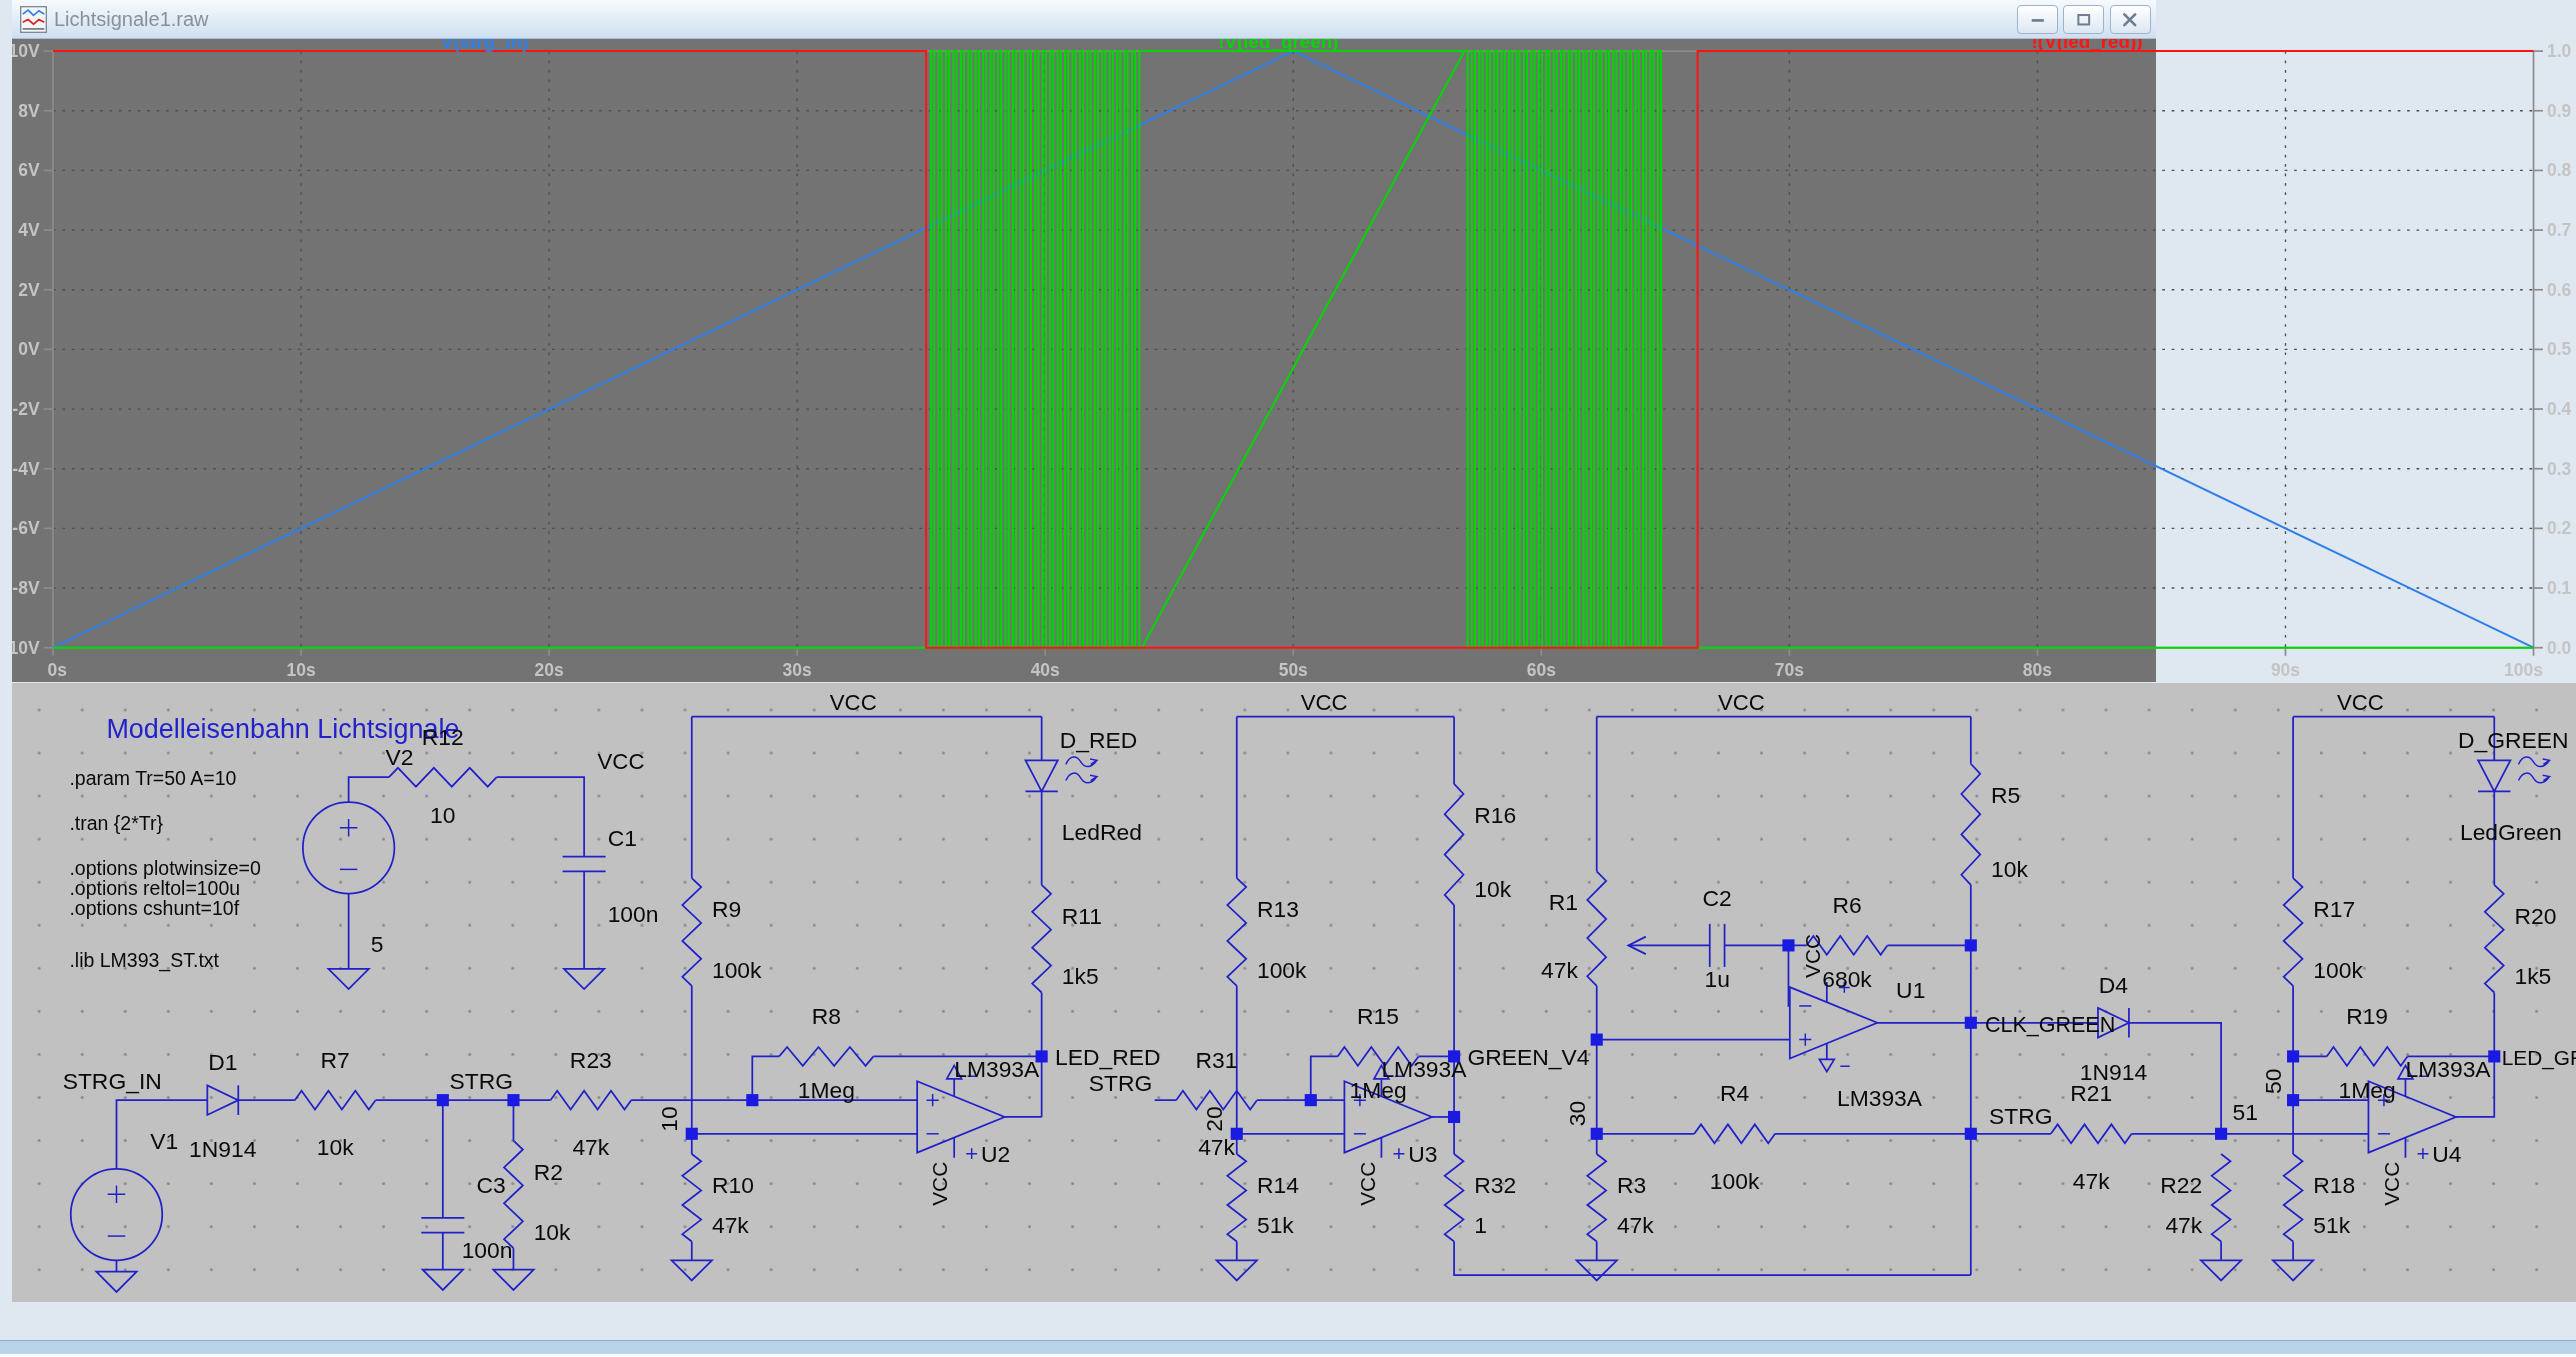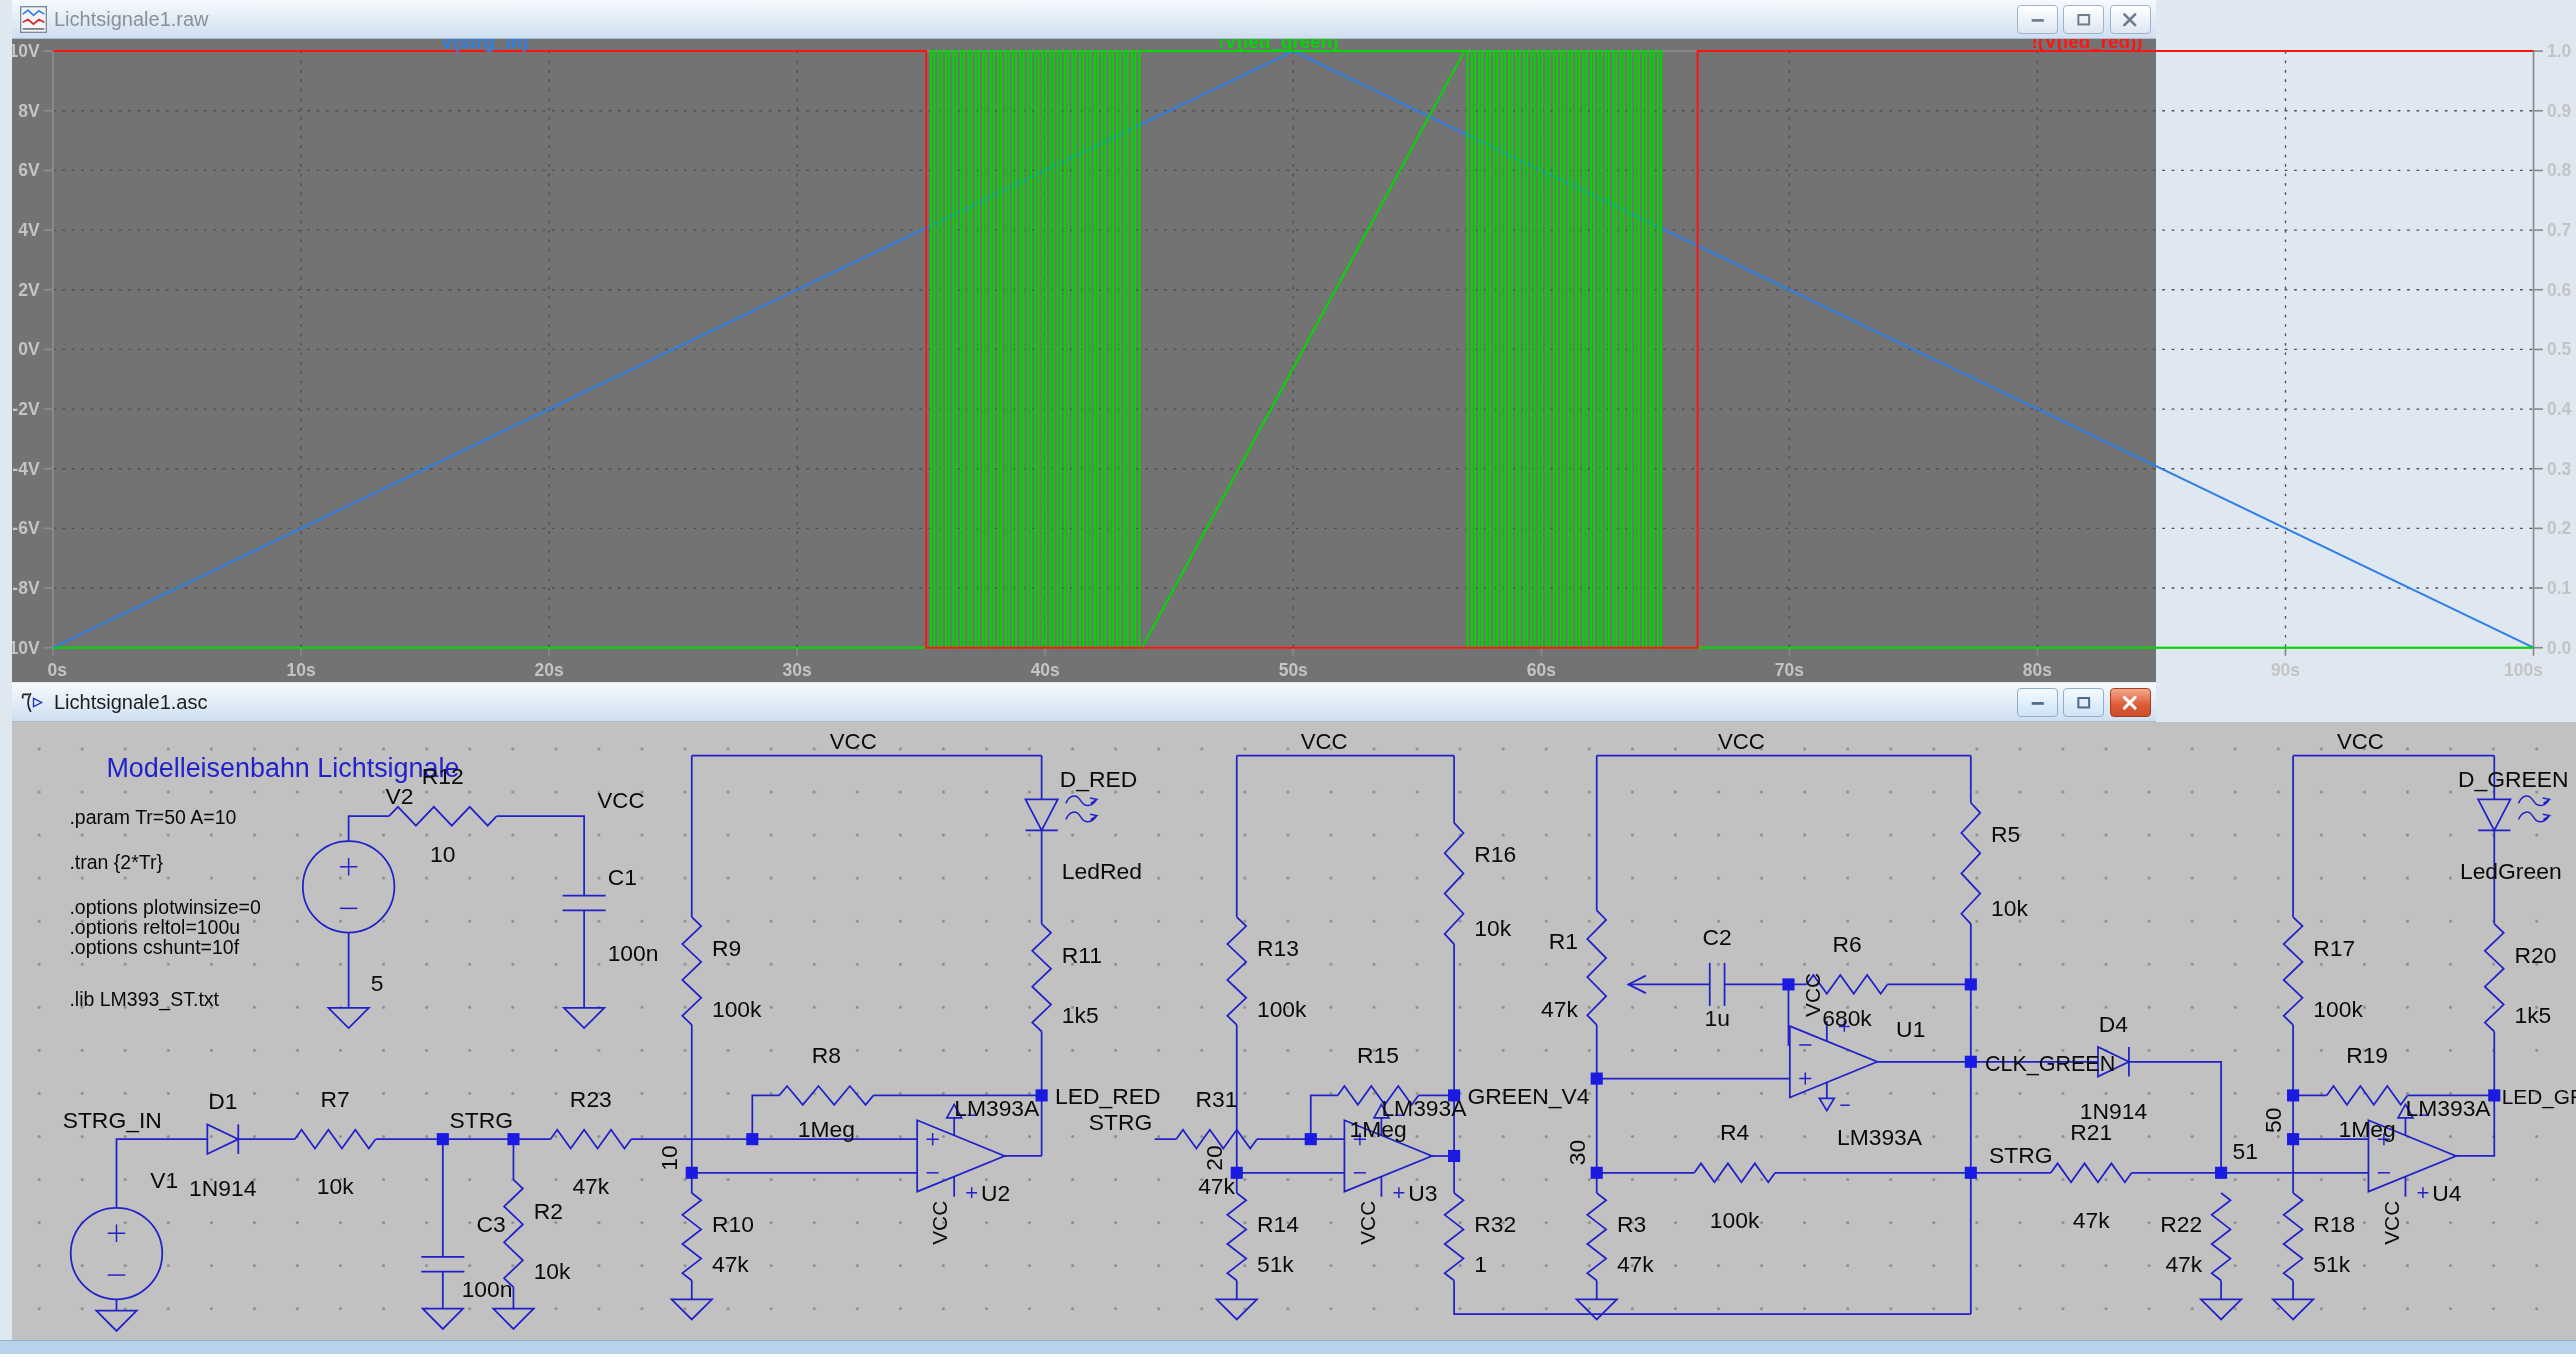--- a/index.html
+++ b/index.html
@@ -153,47 +153,20 @@
         <path d="M60 905L1904 18L3748 905" fill="none" stroke="#2e7fe8" stroke-width="3"></path>
         <path d="M60 905L1365.552 905L1365.552 18L1370.19888 18L1370.19888 905L1376.6159999999998 905L1376.6159999999998 18L1381.2628799999998 18L1381.2628799999998 905L1387.6799999999996 905L1387.6799999999996 18L1392.3268799999996 18L1392.3268799999996 905L1398.7439999999997 905L1398.7439999999997 18L1403.3908799999997 18L1403.3908799999997 905L1409.8079999999995 905L1409.8079999999995 18L1414.4548799999995 18L1414.4548799999995 905L1420.8719999999996 905L1420.8719999999996 18L1425.5188799999994 18L1425.5188799999994 905L1431.9359999999992 905L1431.9359999999992 18L1436.582879999999 18L1436.582879999999 905L1442.999999999999 905L1442.999999999999 18L1447.646879999999 18L1447.646879999999 905L1454.0639999999992 905L1454.0639999999992 18L1458.710879999999 18L1458.710879999999 905L1465.127999999999 905L1465.127999999999 18L1469.774879999999 18L1469.774879999999 905L1476.1919999999989 905L1476.1919999999989 18L1480.8388799999989 18L1480.8388799999989 905L1487.255999999999 905L1487.255999999999 18L1491.9028799999987 18L1491.9028799999987 905L1498.3199999999986 905L1498.3199999999986 18L1502.9668799999986 18L1502.9668799999986 905L1509.3839999999984 905L1509.3839999999984 18L1514.0308799999984 18L1514.0308799999984 905L1520.4479999999985 905L1520.4479999999985 18L1525.0948799999983 18L1525.0948799999983 905L1531.5119999999984 905L1531.5119999999984 18L1536.1588799999984 18L1536.1588799999984 905L1542.5759999999982 905L1542.5759999999982 18L1547.2228799999982 18L1547.2228799999982 905L1553.6399999999983 905L1553.6399999999983 18L1558.2868799999983 18L1558.2868799999983 905L1564.7039999999981 905L1564.7039999999981 18L1569.350879999998 18L1569.350879999998 905L1575.7679999999978 905L1575.7679999999978 18L1580.4148799999978 18L1580.4148799999978 905L1586.8319999999978 905L1586.8319999999978 18L1591.4788799999978 18L1591.4788799999978 905L1597.8959999999977 905L1597.8959999999977 18L1602.5428799999977 18L1602.5428799999977 905L1608.9599999999978 905L1608.9599999999978 18L1613.6068799999975 18L1613.6068799999975 905L1620.0239999999976 905L1620.0239999999976 18L1624.6708799999976 18L1624.6708799999976 905L1631.0879999999975 905L1631.0879999999975 18L1635.7348799999972 18L1635.7348799999972 905L1642.1519999999973 905L1642.1519999999973 18L1646.798879999997 18L1646.798879999997 905L1653.2159999999972 905L1653.2159999999972 18L1657.8628799999972 18L1657.8628799999972 905L1664.279999999997 905L1664.279999999997 18L1668.926879999997 18L1668.926879999997 905L1675.343999999997 905L1675.343999999997 18L1679.032 18L1679.032 18L2158.4719999999998 18L1679.032 905L1679.032 905L2158.4719999999998 18L2163.11888 18L2163.11888 905L2169.5359999999996 905L2169.5359999999996 18L2174.18288 18L2174.18288 905L2180.6 905L2180.6 18L2185.2468799999997 18L2185.2468799999997 905L2191.6639999999998 905L2191.6639999999998 18L2196.3108799999995 18L2196.3108799999995 905L2202.7279999999996 905L2202.7279999999996 18L2207.3748799999994 18L2207.3748799999994 905L2213.7919999999995 905L2213.7919999999995 18L2218.4388799999997 18L2218.4388799999997 905L2224.8559999999993 905L2224.8559999999993 18L2229.502879999999 18L2229.502879999999 905L2235.919999999999 905L2235.919999999999 18L2240.566879999999 18L2240.566879999999 905L2246.983999999999 905L2246.983999999999 18L2251.630879999999 18L2251.630879999999 905L2258.047999999999 905L2258.047999999999 18L2262.694879999999 18L2262.694879999999 905L2269.111999999999 905L2269.111999999999 18L2273.758879999999 18L2273.758879999999 905L2280.175999999999 905L2280.175999999999 18L2284.822879999999 18L2284.822879999999 905L2291.2399999999984 905L2291.2399999999984 18L2295.8868799999987 18L2295.8868799999987 905L2302.3039999999983 905L2302.3039999999983 18L2306.9508799999985 18L2306.9508799999985 905L2313.3679999999986 905L2313.3679999999986 18L2318.0148799999984 18L2318.0148799999984 905L2324.4319999999984 905L2324.4319999999984 18L2329.078879999998 18L2329.078879999998 905L2335.4959999999983 905L2335.4959999999983 18L2340.142879999998 18L2340.142879999998 905L2346.559999999998 905L2346.559999999998 18L2351.2068799999984 18L2351.2068799999984 905L2357.623999999998 905L2357.623999999998 18L2362.2708799999978 18L2362.2708799999978 905L2368.687999999998 905L2368.687999999998 18L2373.3348799999976 18L2373.3348799999976 905L2379.7519999999977 905L2379.7519999999977 18L2384.398879999998 18L2384.398879999998 905L2390.8159999999975 905L2390.8159999999975 18L2395.4628799999978 18L2395.4628799999978 905L2401.879999999998 905L2401.879999999998 18L2406.5268799999976 18L2406.5268799999976 905L2412.9439999999977 905L2412.9439999999977 18L2417.5908799999975 18L2417.5908799999975 905L2424.0079999999975 905L2424.0079999999975 18L2428.654879999998 18L2428.654879999998 905L2435.0719999999974 905L2435.0719999999974 18L2439.7188799999976 18L2439.7188799999976 905L2446.1359999999972 905L2446.1359999999972 18L2450.7828799999975 18L2450.7828799999975 905L2453.512 905L2453.512 905L3748 905" fill="none" stroke="#00d800" stroke-width="3"></path>
         <path d="M60 18L1358.1760000000002 18L1358.1760000000002 905L2505.144 905L2505.144 18L3748 18" fill="none" stroke="#ff1414" stroke-width="3"></path>
         <text x="701.712" y="14" font-size="28" font-family="Liberation Sans, DejaVu Sans, sans-serif" fill="#2e7fe8" text-anchor="middle" font-weight="bold">V(strg_in)</text>
         <text x="1881.872" y="14" font-size="28" font-family="Liberation Sans, DejaVu Sans, sans-serif" fill="#00d800" text-anchor="middle" font-weight="bold">!V(led_green)</text>
         <text x="3084.16" y="14" font-size="28" font-family="Liberation Sans, DejaVu Sans, sans-serif" fill="#ff1414" text-anchor="middle" font-weight="bold">!(V(led_red))</text>
       </svg></div>
 </div>
 
 <div class="mdi-window" style="top:683px;height:671px;">
-  <div class="titlebar">
-    <span class="win-icon">
-      <svg width="27" height="27" viewBox="0 0 40 40">
-        <path d="M4 8 h10 M4 8 v6" stroke="#222" stroke-width="2.5" fill="none"></path>
-        <path d="M16 6 q-8 14 0 28" stroke="#222" stroke-width="2.5" fill="none"></path>
-        <path d="M20 14 l12 6 l-12 6 z" stroke="#2233bb" stroke-width="2" fill="none"></path>
-      </svg>
-    </span>
-    <span class="win-title title-active">Lichtsignale1.asc</span>
-    <span class="win-buttons">
-      <span class="wbtn wbtn-blue">
-        <svg width="17.5" height="17.5" viewBox="0 0 26 26">
-            <rect x="4" y="12" width="18" height="4" fill="#4a6a88"></rect>
-          </svg>
-      </span>
-      <span class="wbtn wbtn-blue">
-        <svg width="17.5" height="17.5" viewBox="0 0 26 26">
-            <rect x="5" y="6" width="16" height="14" fill="none" stroke="#4a6a88" stroke-width="3"></rect>
-          </svg>
-      </span>
-      <span class="wbtn wbtn-red">
-        <svg width="17.5" height="17.5" viewBox="0 0 26 26">
-            <path d="M5 5 L21 21 M21 5 L5 21" stroke="#fff" stroke-width="4.5" stroke-linecap="round"></path>
-          </svg>
-      </span>
-    </span>
-  </div>
   <div id="asc-canvas"><svg width="2576" height="619" viewBox="0 0 3828 920">
         <defs>
           <pattern id="dots" width="64" height="64" patternUnits="userSpaceOnUse">
             <circle cx="40" cy="40" r="2.2" fill="#8a8a8a"></circle>
           </pattern>
         </defs>
         <rect x="0" y="0" width="3828" height="920" fill="#c1c1c1"></rect>
         <rect x="0" y="0" width="3828" height="920" fill="url(#dots)"></rect>
         <g stroke="#2121c9" stroke-width="2.6" fill="none">
           <circle cx="500" cy="245" r="68"></circle>

